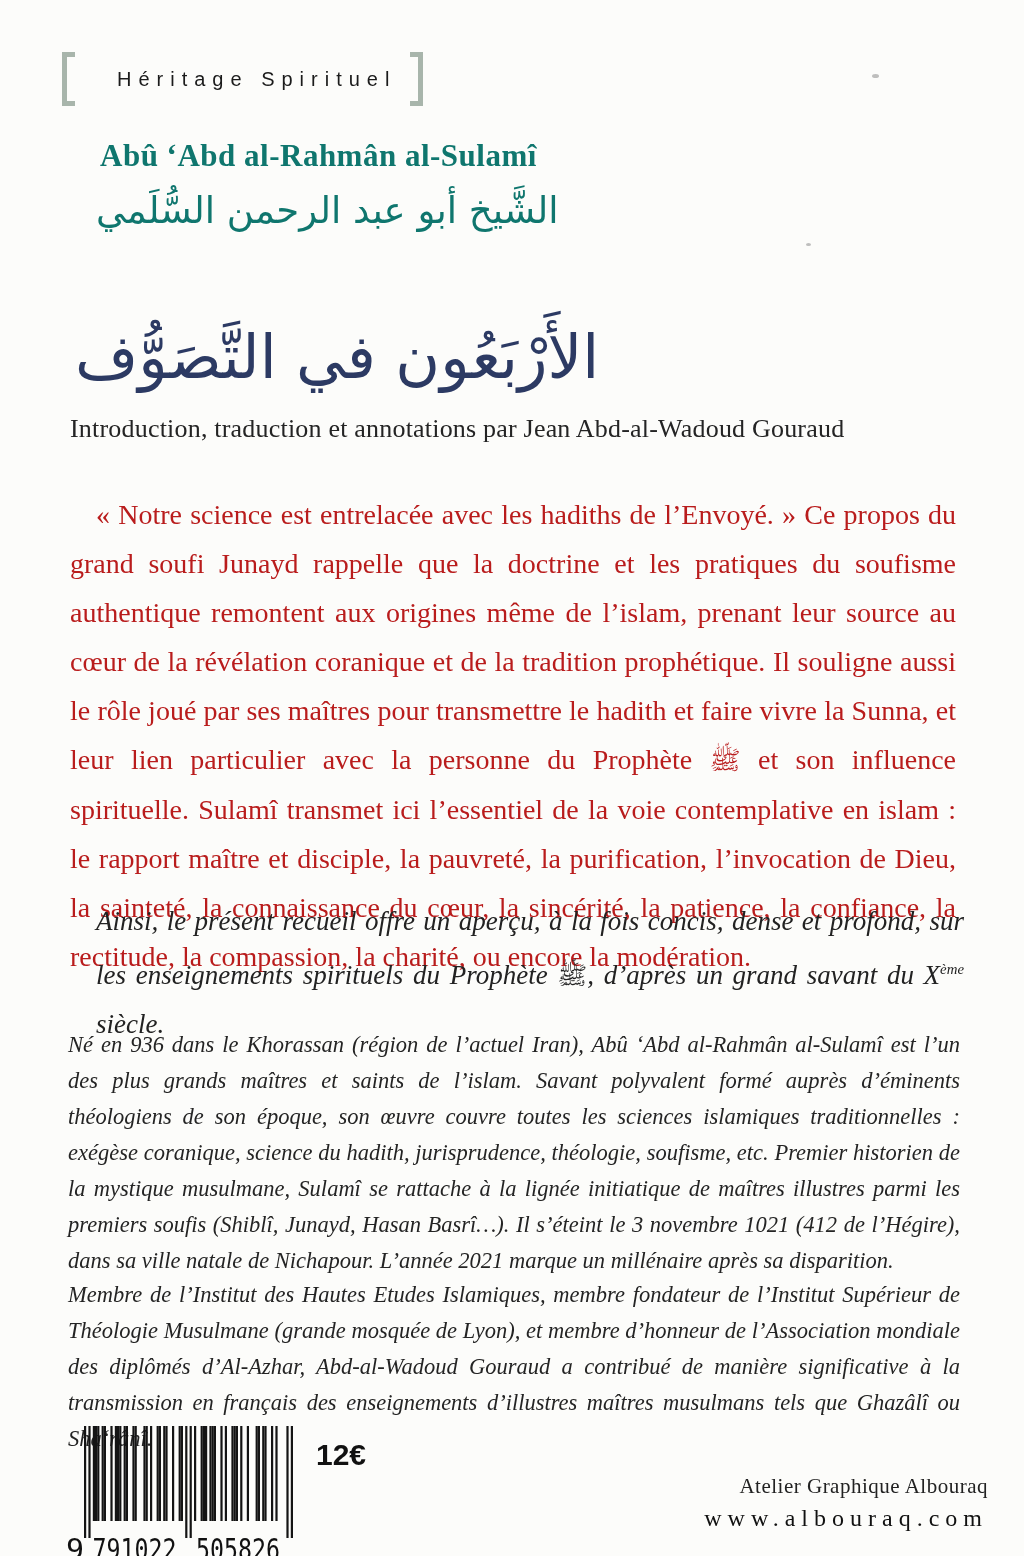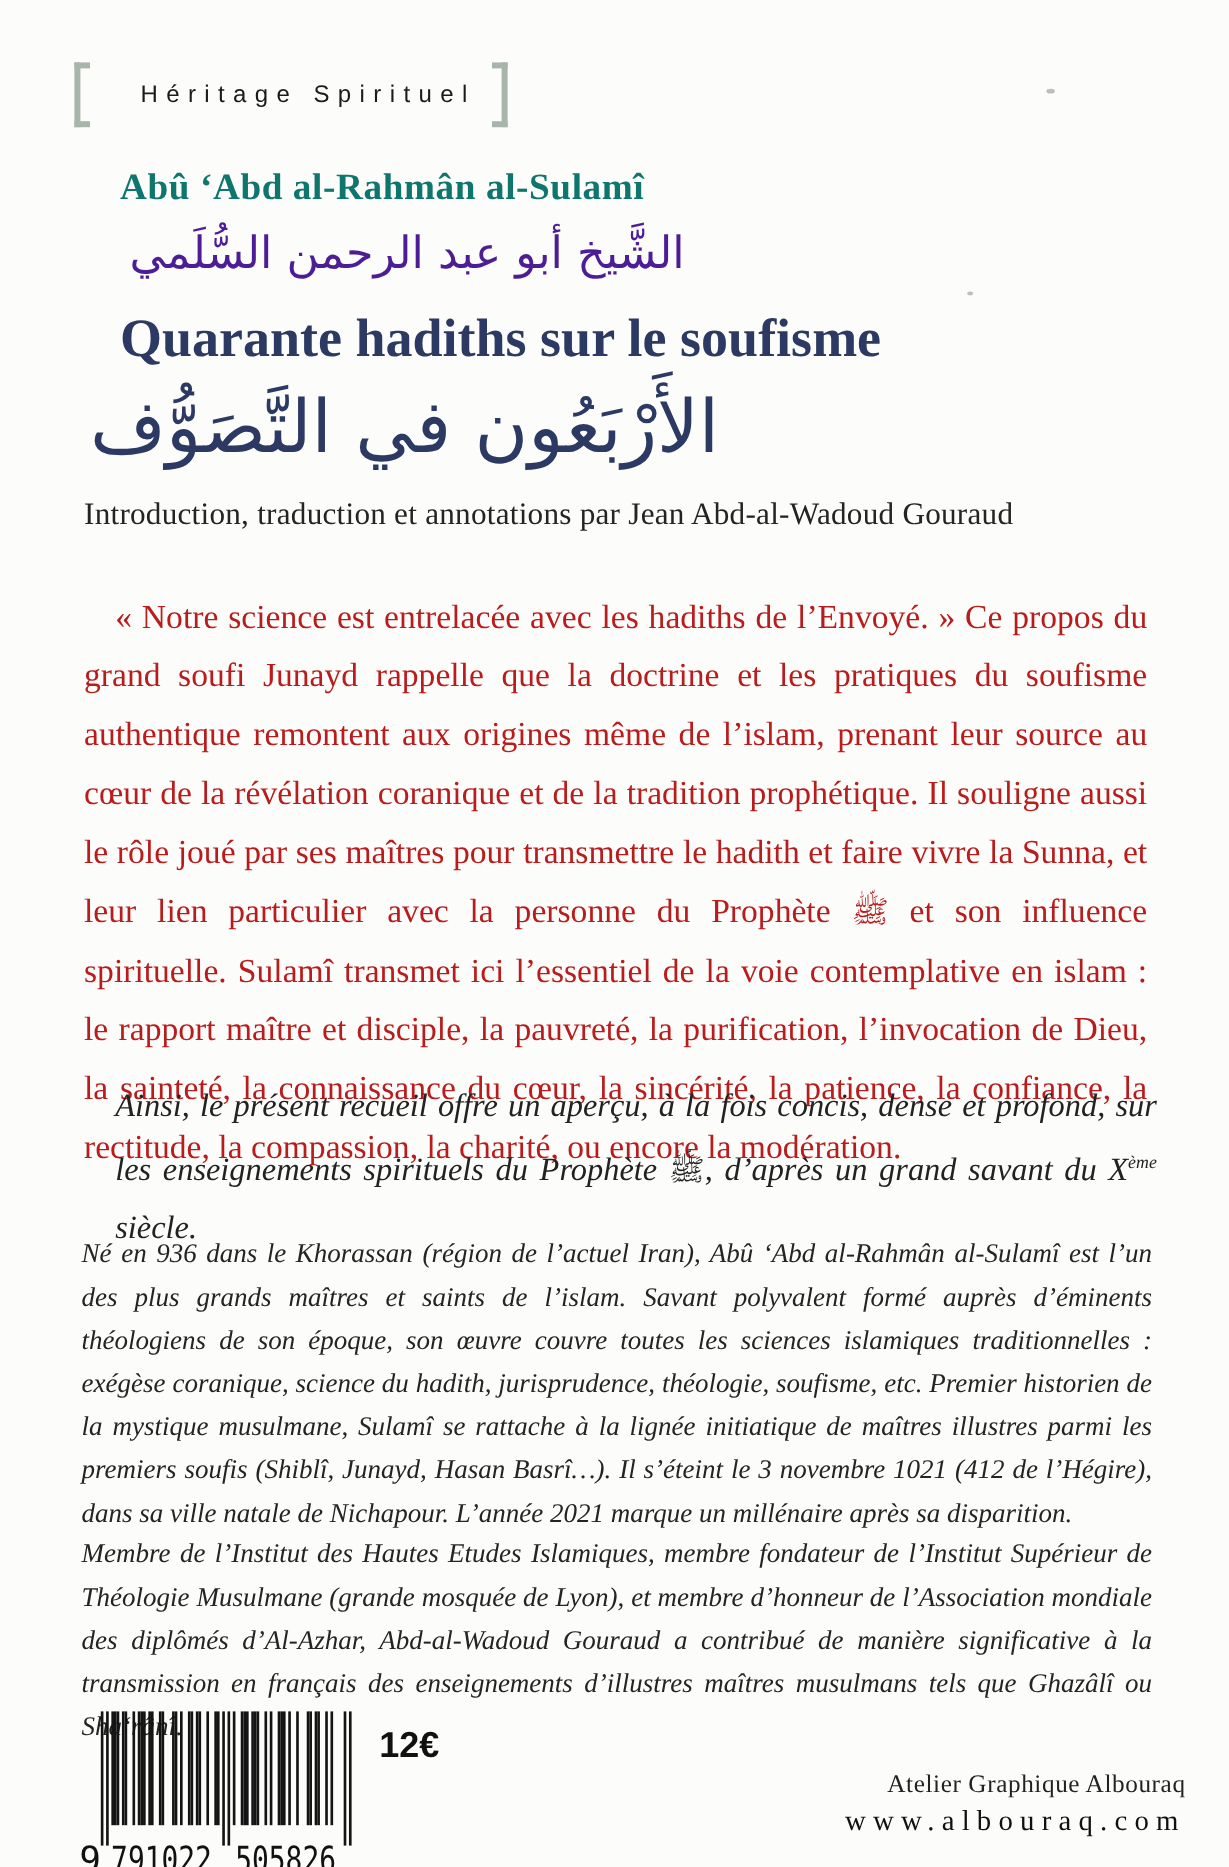--- a/index.html
+++ b/index.html
@@ -15,21 +15,21 @@
   .bracket{width:13px;height:54px;box-sizing:border-box;}
   .bracket.left{border-left:5px solid #a8b5ab;border-top:5px solid #a8b5ab;border-bottom:5px solid #a8b5ab;}
   .bracket.right{border-right:5px solid #a8b5ab;border-top:5px solid #a8b5ab;border-bottom:5px solid #a8b5ab;}
   .collection .label{
     font-family:"Liberation Sans", sans-serif;font-size:20px;font-weight:500;
     letter-spacing:7px;color:#1b1b1b;white-space:nowrap;margin-left:28px;
   }
 
   .author-latin{position:absolute;top:138px;left:100px;font-size:31px;font-weight:700;color:#0f766e;letter-spacing:0.5px;}
   .arabic{font-family:"DejaVu Sans", sans-serif;}
-  .author-arabic{position:absolute;top:180px;left:108px;font-size:37px;line-height:62px;color:#4c1d95;}
+  .author-arabic{position:absolute;top:180px;left:96px;font-size:37px;line-height:62px;color:#0f766e;}
   .title-fr{position:absolute;top:256px;left:100px;font-size:45px;font-weight:700;letter-spacing:0px;}
   .title-ar{position:absolute;top:316px;left:75px;font-size:61px;line-height:82px;}
 
   .credit{position:absolute;top:414px;left:70px;font-size:26px;color:#242424;letter-spacing:0.2px;}
 
   .blurb{
     position:absolute;top:462px;left:70px;width:886px;
     font-size:28px;line-height:49px;text-align:justify;text-indent:26px;color:#b91c1c;
   }
   .highlight{
@@ -63,21 +63,20 @@
 
   <div class="collection">
     <div class="bracket left"></div>
     <div class="label">Héritage Spirituel</div>
     <div class="bracket right"></div>
   </div>
 
   <div class="author-latin">Abû ‘Abd al-Rahmân al-Sulamî</div>
   <div class="author-arabic arabic" dir="rtl">الشَّيخ أبو عبد الرحمن السُّلَمي</div>
 
-  <div class="title-fr" style="color: rgb(44, 58, 99);">Quarante hadiths sur le soufisme</div>
   <div class="title-ar arabic" dir="rtl" style="color: rgb(44, 58, 99);">الأَرْبَعُون في التَّصَوُّف</div>
 
   <div class="credit">Introduction, traduction et annotations par Jean Abd-al-Wadoud Gouraud</div>
 
   <p class="blurb"><span>« Notre science est entrelacée avec les hadiths de l’Envoyé. » Ce propos du grand soufi Junayd rappelle que la doctrine et les pratiques du soufisme authentique remontent aux origines même de l’islam, prenant leur source au cœur de la révélation coranique et de la tradition prophétique. Il souligne aussi le rôle joué par ses maîtres pour transmettre le hadith et faire vivre la Sunna, et leur lien particulier avec la personne du Prophète </span><span class="saw">ﷺ</span><span> et son influence spirituelle. Sulamî transmet ici l’essentiel de la voie contemplative en islam : le rapport maître et disciple, la pauvreté, la purification, l’invocation de Dieu, la sainteté, la connaissance du cœur, la sincérité, la patience, la confiance, la rectitude, la compassion, la charité, ou encore la modération.</span></p>
 
   <p class="highlight"><span>Ainsi, le présent recueil offre un aperçu, à la fois concis, dense et profond, sur les enseignements spirituels du Prophète </span><span class="saw">ﷺ</span><span>, d’après un grand savant du X</span><sup>ème</sup><span> siècle.</span></p>
 
   <p class="bio one">Né en 936 dans le Khorassan (région de l’actuel Iran), Abû ‘Abd al-Rahmân al-Sulamî est l’un des plus grands maîtres et saints de l’islam. Savant polyvalent formé auprès d’éminents théologiens de son époque, son œuvre couvre toutes les sciences islamiques traditionnelles : exégèse coranique, science du hadith, jurisprudence, théologie, soufisme, etc. Premier historien de la mystique musulmane, Sulamî se rattache à la lignée initiatique de maîtres illustres parmi les premiers soufis (Shiblî, Junayd, Hasan Basrî…). Il s’éteint le 3 novembre 1021 (412 de l’Hégire), dans sa ville natale de Nichapour. L’année 2021 marque un millénaire après sa disparition.</p>
   <p class="bio two">Membre de l’Institut des Hautes Etudes Islamiques, membre fondateur de l’Institut Supérieur de Théologie Musulmane (grande mosquée de Lyon), et membre d’honneur de l’Association mondiale des diplômés d’Al-Azhar, Abd-al-Wadoud Gouraud a contribué de manière significative à la transmission en français des enseignements d’illustres maîtres musulmans tels que Ghazâlî ou Sha‘rânî.</p>

